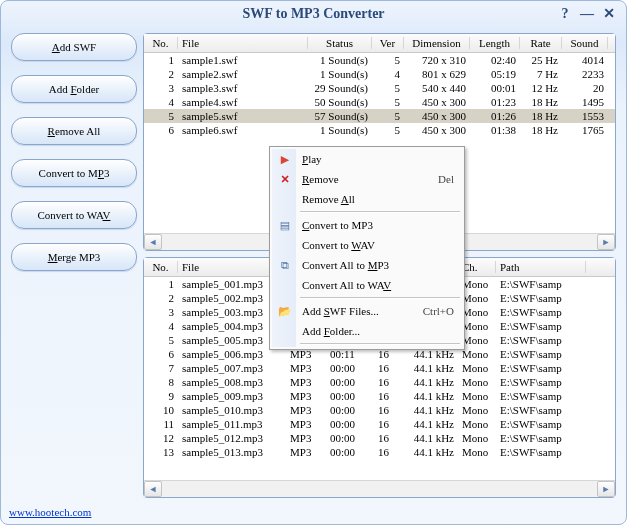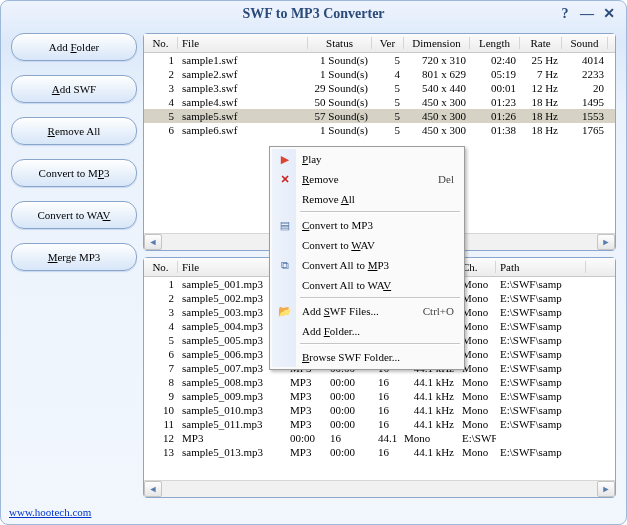--- a/index.html
+++ b/index.html
@@ -233,24 +233,24 @@
     <div class="winbtns">
       <div class="winbtn">?</div>
       <div class="winbtn">—</div>
       <div class="winbtn">✕</div>
     </div>
   </div>
 
   <div class="body">
     <div class="sidebar">
       <div class="btn">
+          <span class="lbl"><span class="u">A</span>dd SWF</span>
+        </div>
+      <div class="btn">
           <span class="lbl">Add <span class="u">F</span>older</span>
-        </div>
-      <div class="btn">
-          <span class="lbl"><span class="u">A</span>dd SWF</span>
         </div>
       <div class="btn">
           <span class="lbl"><span class="u">R</span>emove All</span>
         </div>
       <div class="btn">
           <span class="lbl">Convert to M<span class="u">P</span>3</span>
         </div>
       <div class="btn">
           <span class="lbl">Convert to WA<span class="u">V</span></span>
         </div>
@@ -458,20 +458,21 @@
               <div class="cell ">sample5_011.mp3</div>
               <div class="cell ">MP3</div>
               <div class="cell ">00:00</div>
               <div class="cell ">16</div>
               <div class="cell r">44.1 kHz</div>
               <div class="cell ">Mono</div>
               <div class="cell ">E:\SWF\samp</div>
             </div>
             <div class="grid-row bot-cols">
               <div class="cell r">12</div>
+              <div class="cell ">sample5_012.mp3</div>
               <div class="cell ">MP3</div>
               <div class="cell ">00:00</div>
               <div class="cell ">16</div>
               <div class="cell r">44.1 kHz</div>
               <div class="cell ">Mono</div>
               <div class="cell ">E:\SWF\samp</div>
             </div>
             <div class="grid-row bot-cols">
               <div class="cell r">13</div>
               <div class="cell ">sample5_013.mp3</div>
@@ -524,21 +525,18 @@
     <div class="ctx-sep"></div>
     <div class="ctx-item">
       <span class="ctx-icon" style="color:#c9a23a">📂</span>
       <span>Add <span class="u">S</span>WF Files...</span>
       <span class="short">Ctrl+O</span>
     </div>
     <div class="ctx-item">
       <span>Add <span class="u">F</span>older...</span>
     </div>
     <div class="ctx-sep"></div>
-    <div class="ctx-item">
-      <span><span class="u">B</span>rowse SWF Folder...</span>
-    </div>
   </div>
 
   <div class="footer">
     <a>www.hootech.com</a>
   </div>
 </div>
 
 </body></html>

